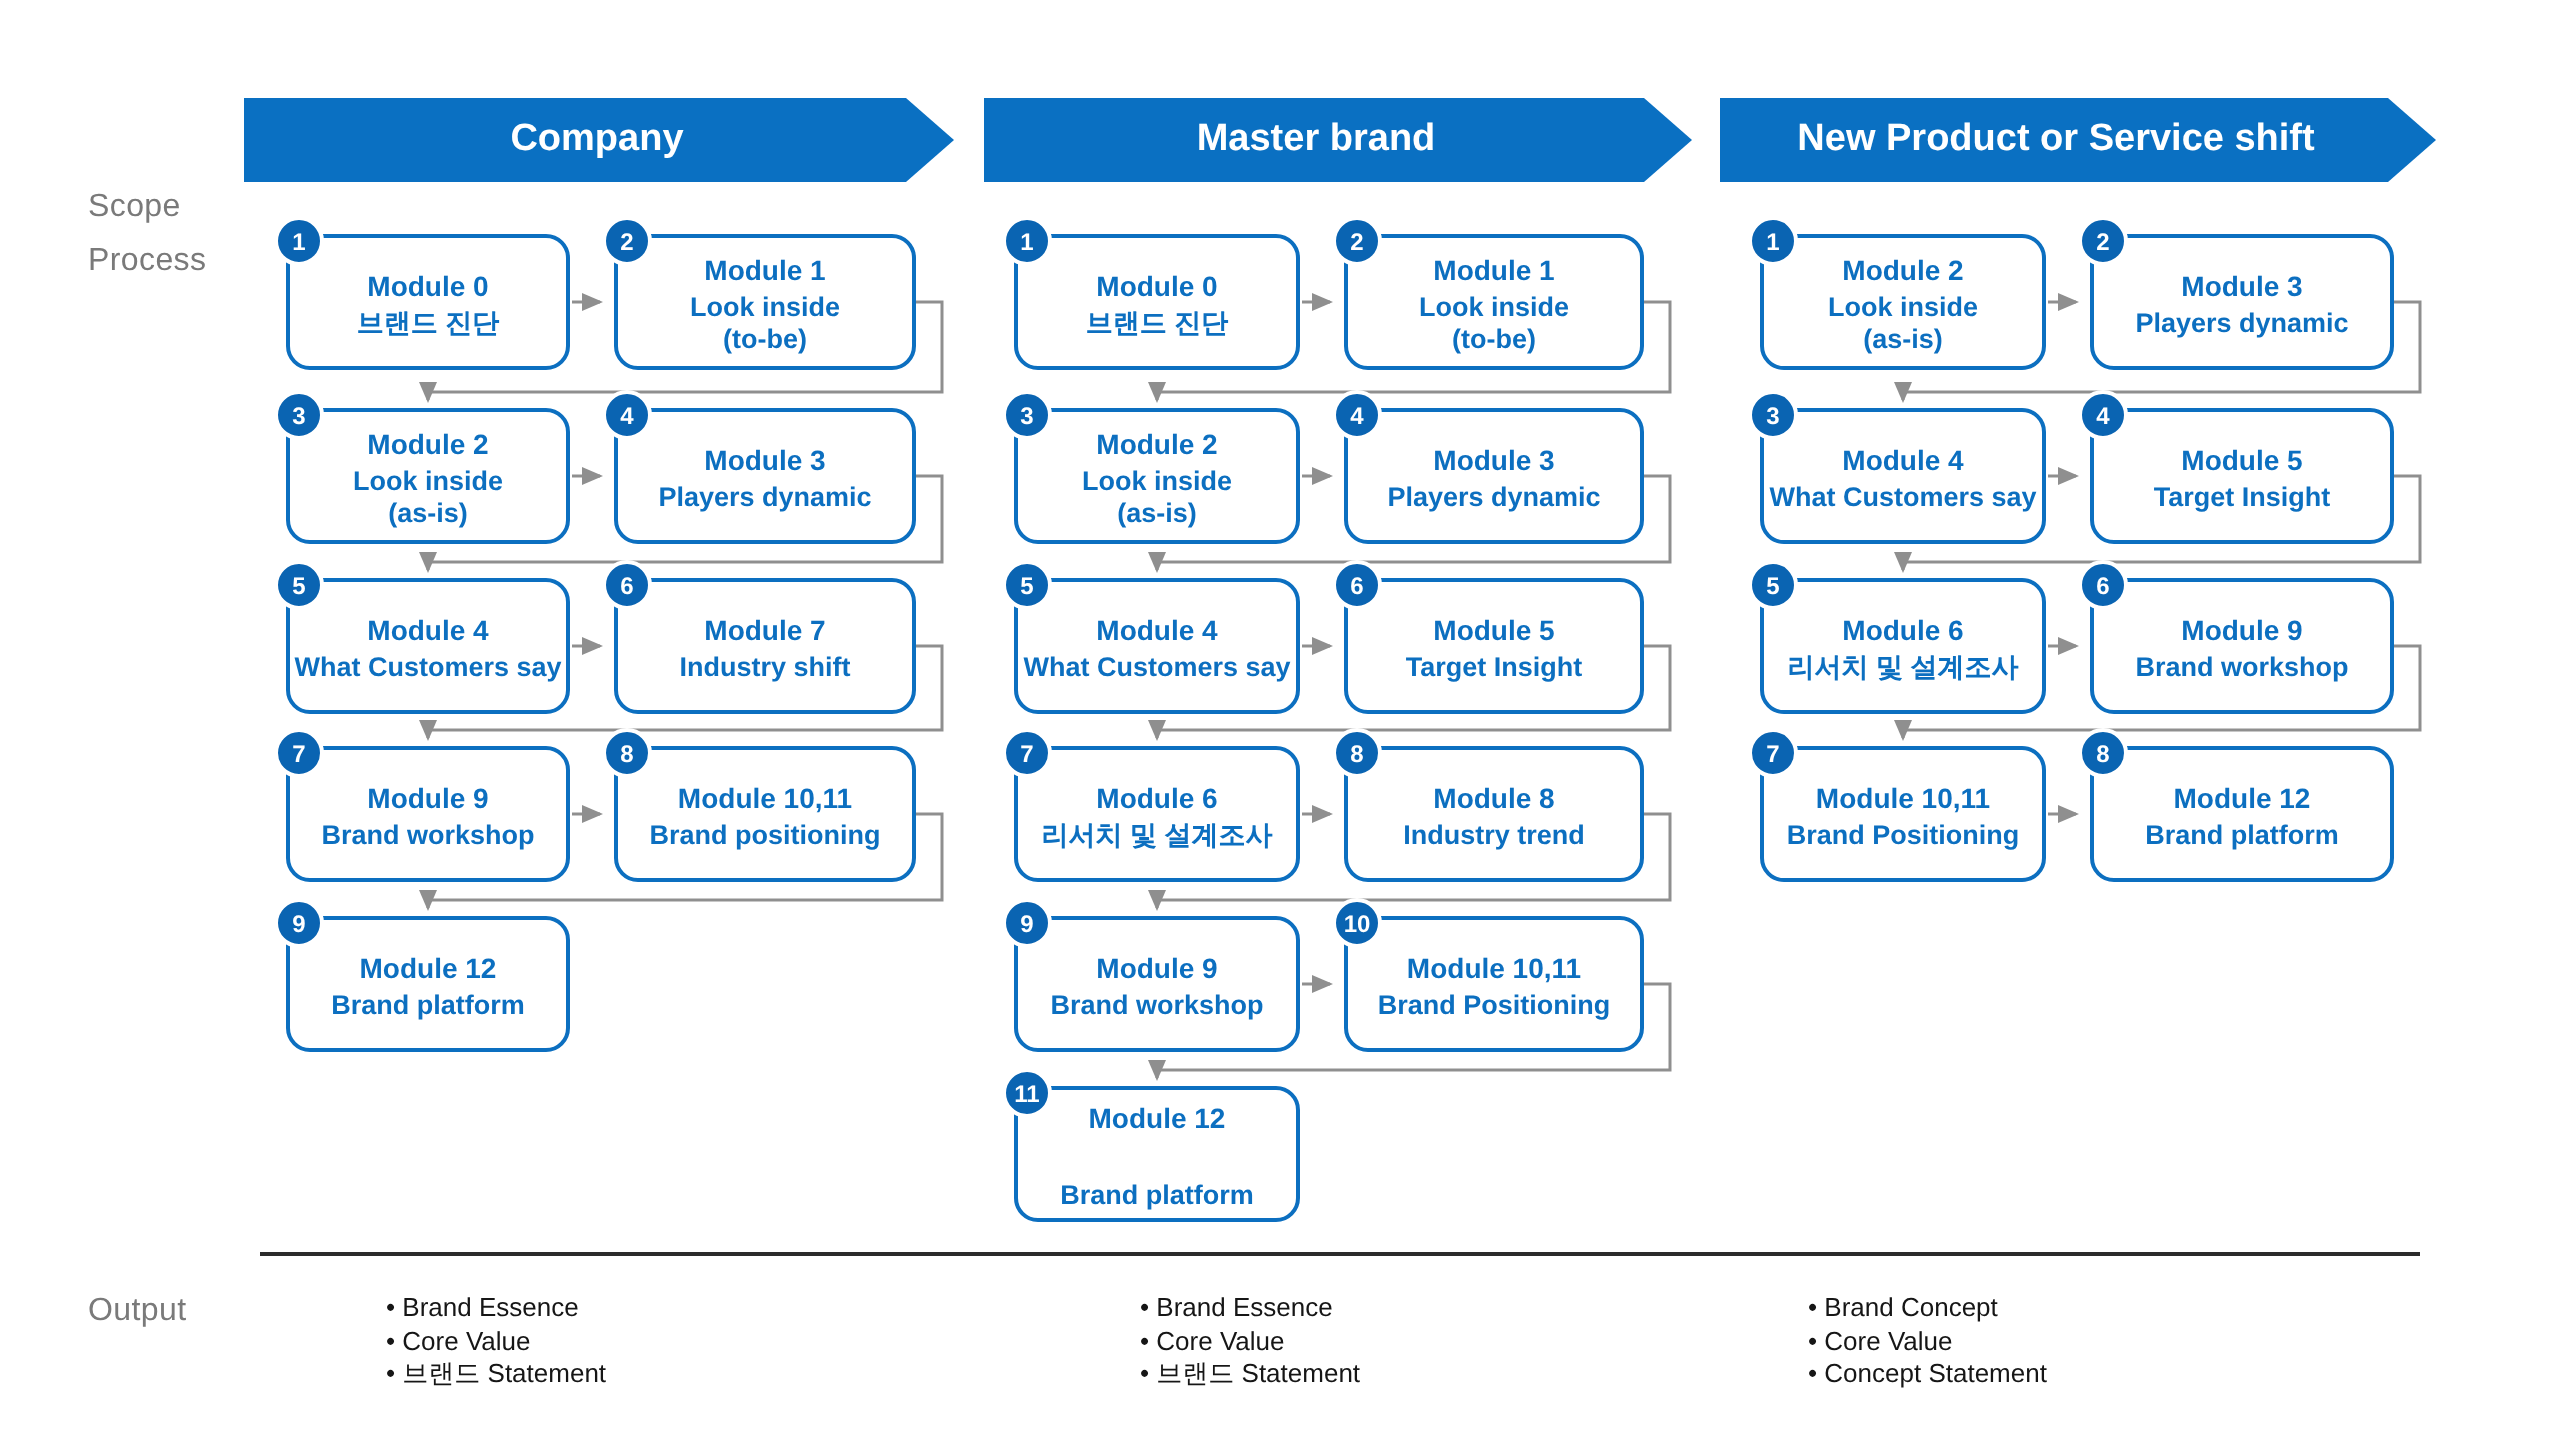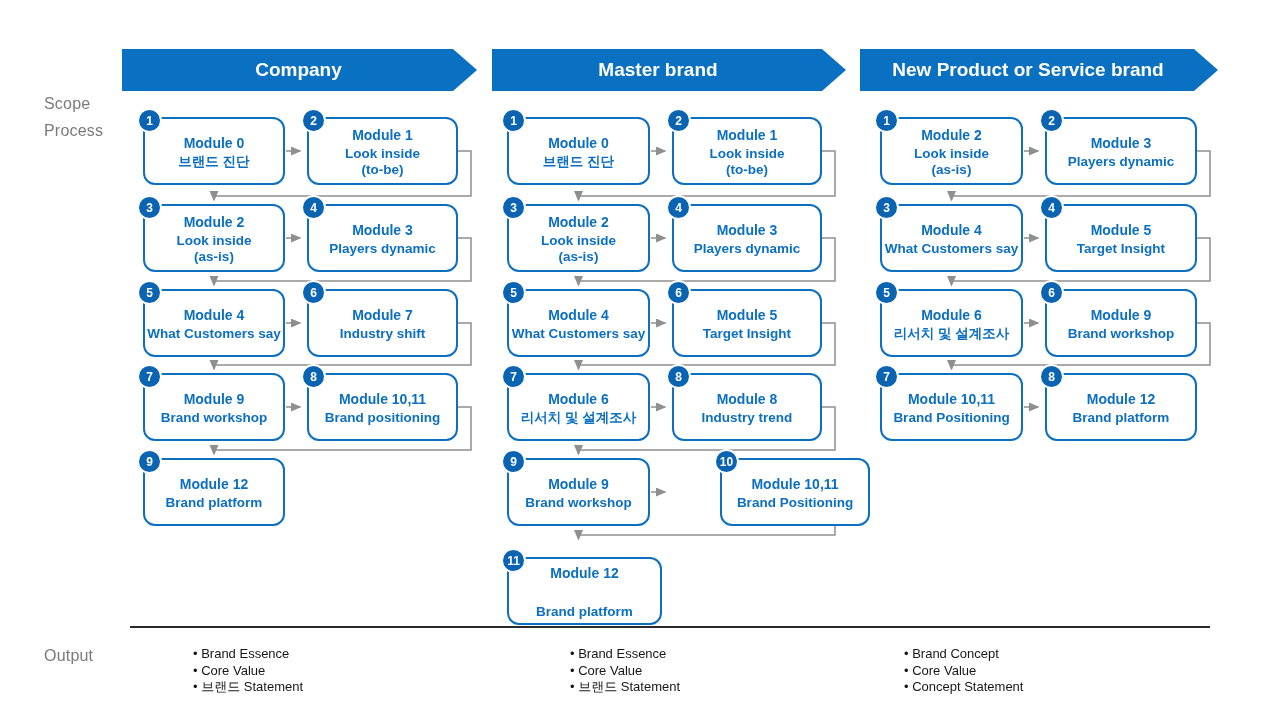--- a/index.html
+++ b/index.html
@@ -161,36 +161,36 @@
       <div class="module" style="left: 672px; top: 373px; width: 150px;">
         <span class="badge">8</span>
         <div class="mtitle">Module 8</div>
         <div class="msub">Industry trend</div>
       </div>
       <div class="module" style="left: 507px; top: 458px; width: 143px;">
         <span class="badge">9</span>
         <div class="mtitle">Module 9</div>
         <div class="msub">Brand workshop</div>
       </div>
-      <div class="module" style="left: 672px; top: 458px; width: 150px; margin-left: 48px;">
+      <div class="module" style="left: 672px; top: 458px; width: 150px;">
         <span class="badge">10</span>
         <div class="mtitle">Module 10,11</div>
         <div class="msub">Brand Positioning</div>
       </div>
-      <div class="module" style="left: 507px; top: 557px; width: 155px; gap: 20px;">
+      <div class="module" style="left: 507px; top: 543px; width: 143px; gap: 20px;">
         <span class="badge">11</span>
         <div class="mtitle">Module 12</div>
         <div class="msub">Brand platform</div>
       </div>
       <div class="outputs" style="left: 570px;">
         <div>• Brand Essence</div>
         <div>• Core Value</div>
         <div>• 브랜드 Statement</div>
       </div>
-      <div class="banner" style="left: 860px; width: 358px;">New Product or Service brand</div>
+      <div class="banner" style="left: 860px; width: 358px;">New Product or Service shift</div>
       <div class="module" style="left: 880px; top: 117px; width: 143px;">
         <span class="badge">1</span>
         <div class="mtitle">Module 2</div>
         <div class="msub">Look inside</div>
         <div class="msub">(as-is)</div>
       </div>
       <div class="module" style="left: 1045px; top: 117px; width: 152px;">
         <span class="badge">2</span>
         <div class="mtitle">Module 3</div>
         <div class="msub">Players dynamic</div>

